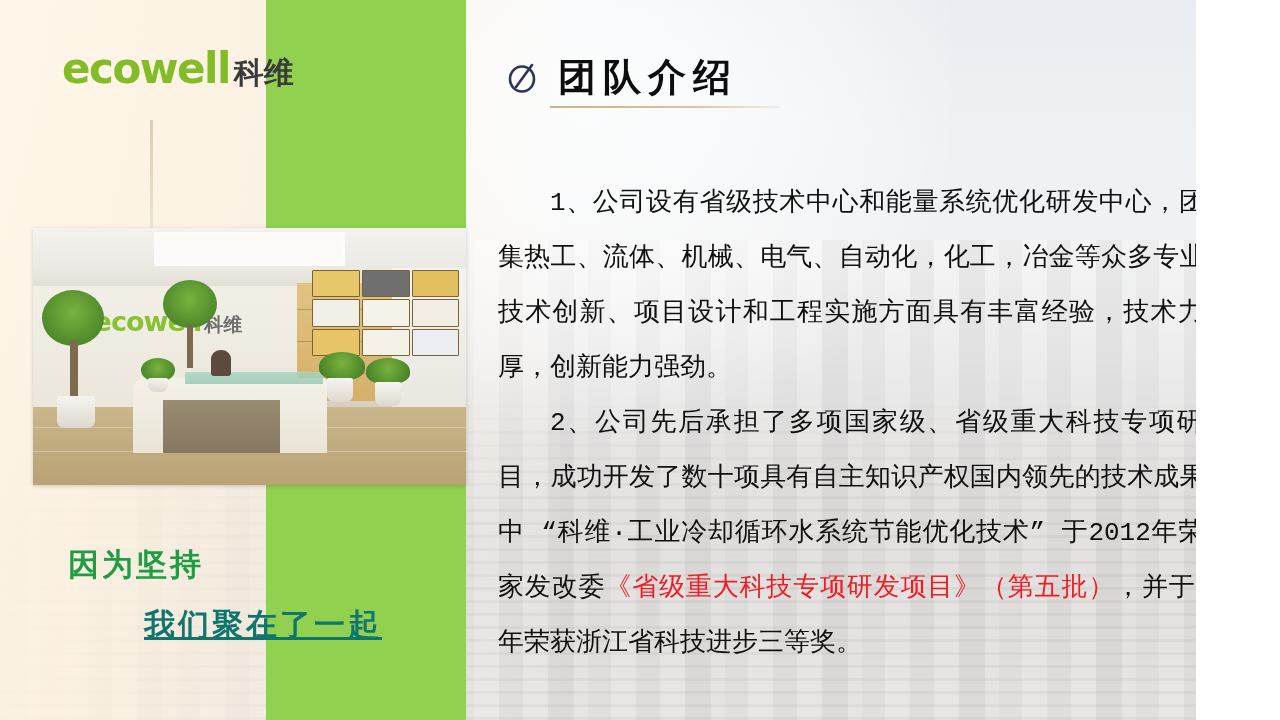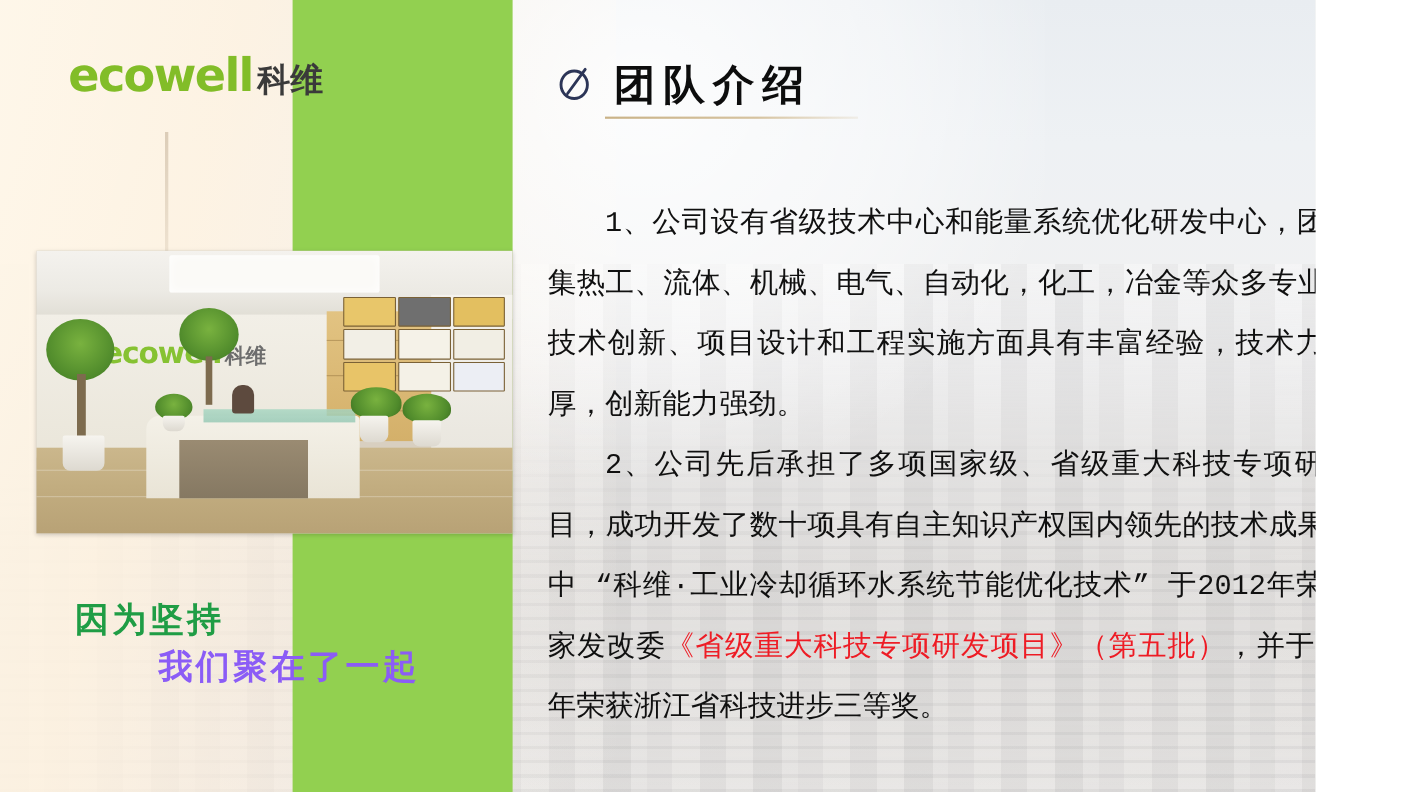--- a/index.html
+++ b/index.html
@@ -185,28 +185,28 @@
   
   .slogan {
     position:absolute; left:68px; top:548px; width:360px;
     font-family:"DejaVu Sans", sans-serif;
   }
   .slogan-l1 {
     font-size:31px; font-weight:bold; color:#1f9d45;
     letter-spacing:3px; line-height:1.25;font-family:Liberation Mono, monospace;
   }
   .slogan-l2 {
-    font-size:31px; font-weight:bold; color:#8b5cf6;
+    font-size:31px; font-weight:bold; color:#0f766e;
     letter-spacing:3px; line-height:1.25;
-    padding-left:76px;
+    margin-top:18px; padding-left:76px;text-decoration:underline;
   }
 
   
   .title-block { position:absolute; left:506px; top:58px; }
-  .title-row { display:flex; align-items:flex-start; gap:18px; }
+  .title-row { display:flex; align-items:center; gap:18px; }
   .title-icon { width:34px; height:34px; flex:none; }
   .title-cn {
     font-size:38px; font-weight:bold; color:#0d0d0d;
     letter-spacing:7px; line-height:1;
     font-family:"DejaVu Sans", sans-serif;
   }
   .title-en {
     margin-top:14px; padding-left:64px;
     font-size:24px; color:#3d4457; letter-spacing:2px;
     font-family:"DejaVu Sans", sans-serif;

